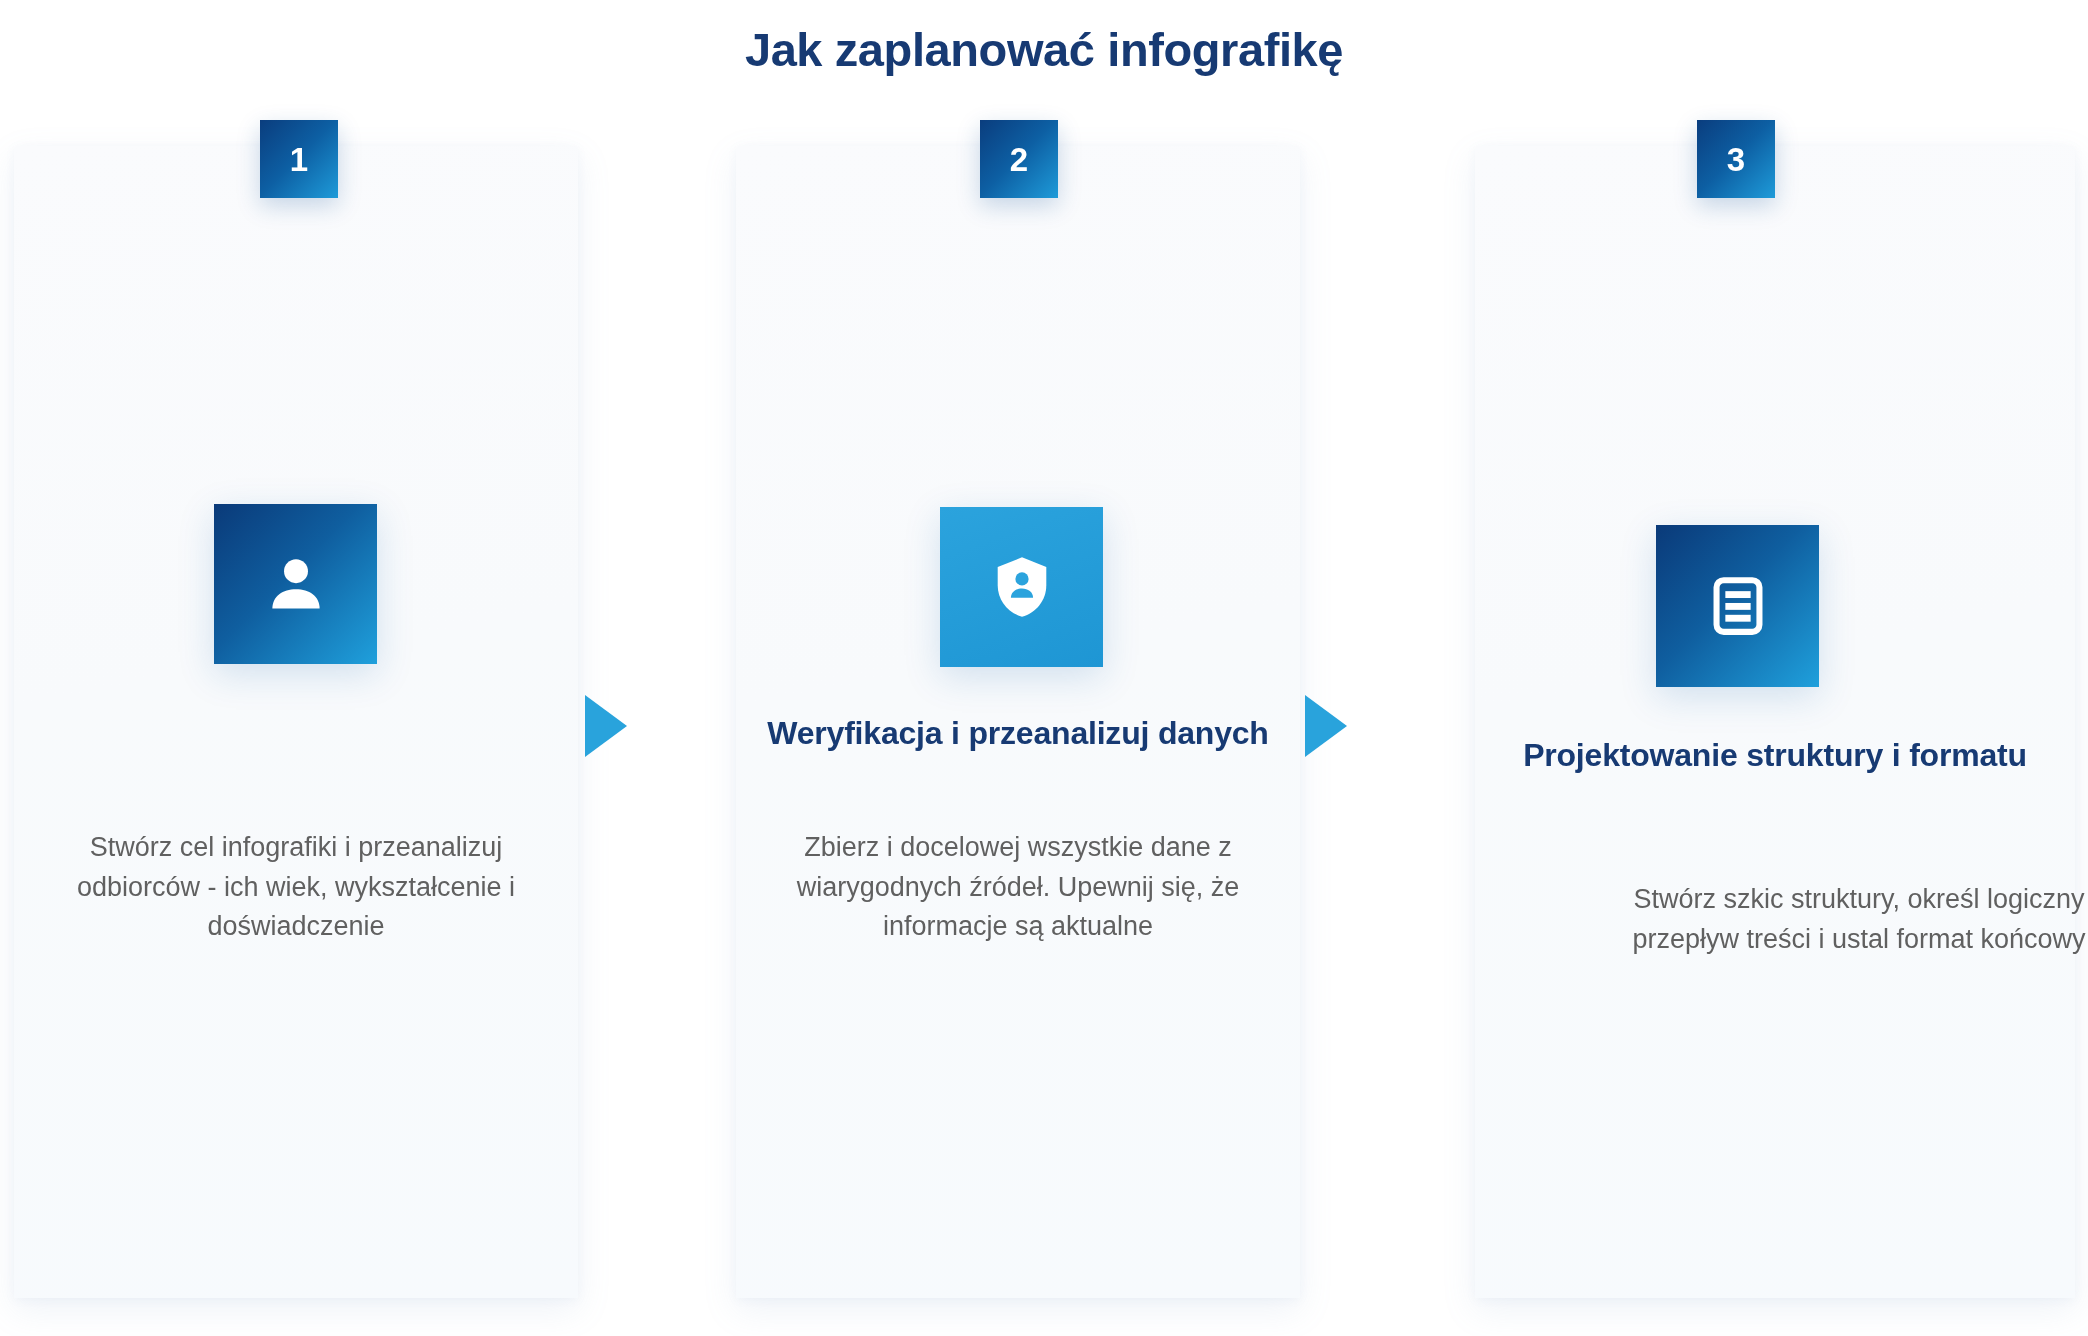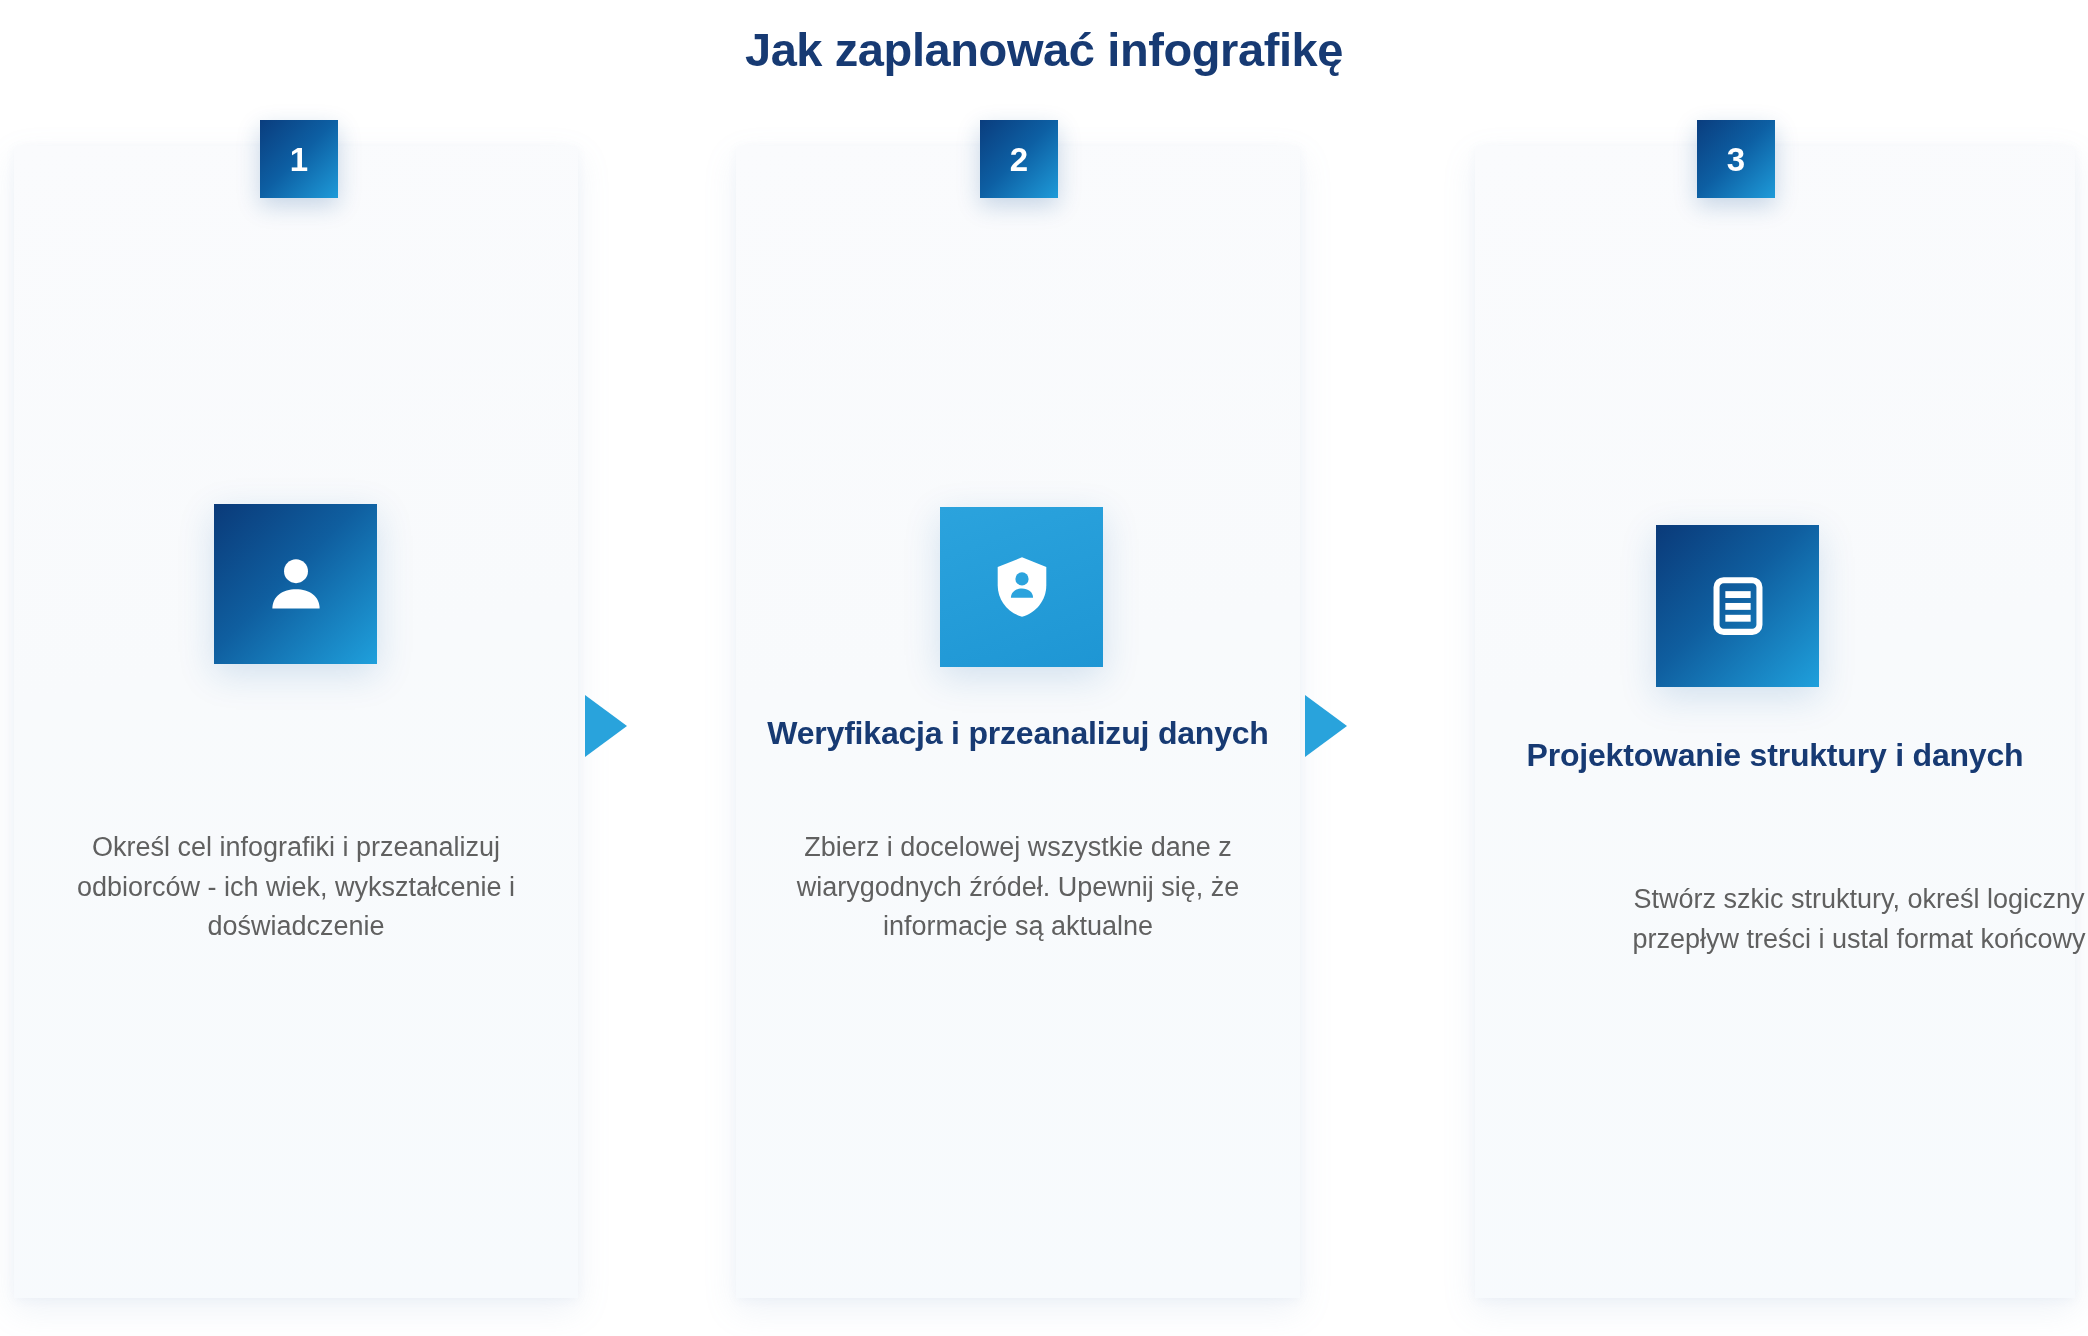--- a/index.html
+++ b/index.html
@@ -151,21 +151,21 @@
   <div class="icon-tile" id="icon-tile-1">
     <span>
       <svg width="70" height="70" viewBox="0 0 24 24" fill="#ffffff" aria-hidden="true">
         <circle cx="12" cy="7.6" r="4.1"></circle>
         <path d="M3.9 20.4c0-4.2 3.6-6.6 8.1-6.6s8.1 2.4 8.1 6.6z"></path>
       </svg>
     </span>
   </div>
 
 
-  <div class="card-body" id="body-1">Określ cel infografiki i przeanalizuj odbiorców - ich wiek, wykształcenie i doświadczenie</div>
+  <div class="card-body" id="body-1">Stwórz cel infografiki i przeanalizuj odbiorców - ich wiek, wykształcenie i doświadczenie</div>
 
   <div class="arrow" id="arrow-1"></div>
 
   <div class="card" id="card-2"></div>
 
   <div class="badge" id="badge-2">
     <span>2</span>
   </div>
 
   <div class="icon-tile" id="icon-tile-2">
@@ -194,17 +194,17 @@
     <span>
       <svg width="66" height="66" viewBox="0 0 24 24" aria-hidden="true">
         <rect x="4.2" y="2.6" width="15.6" height="18.8" rx="2.6" fill="none" stroke="#ffffff" stroke-width="2.2"></rect>
         <rect x="7.4" y="6.6" width="9.2" height="2.5" fill="#ffffff"></rect>
         <rect x="7.4" y="10.9" width="9.2" height="2.5" fill="#ffffff"></rect>
         <rect x="7.4" y="15.2" width="9.2" height="2.5" fill="#ffffff"></rect>
       </svg>
     </span>
   </div>
 
-  <div class="card-heading" id="heading-3">Projektowanie struktury i danych</div>
+  <div class="card-heading" id="heading-3">Projektowanie struktury i formatu</div>
 
   <div class="card-body" id="body-3">Stwórz szkic struktury, określ logiczny przepływ treści i ustal format końcowy</div>
 
 </div>
 
 </body></html>

